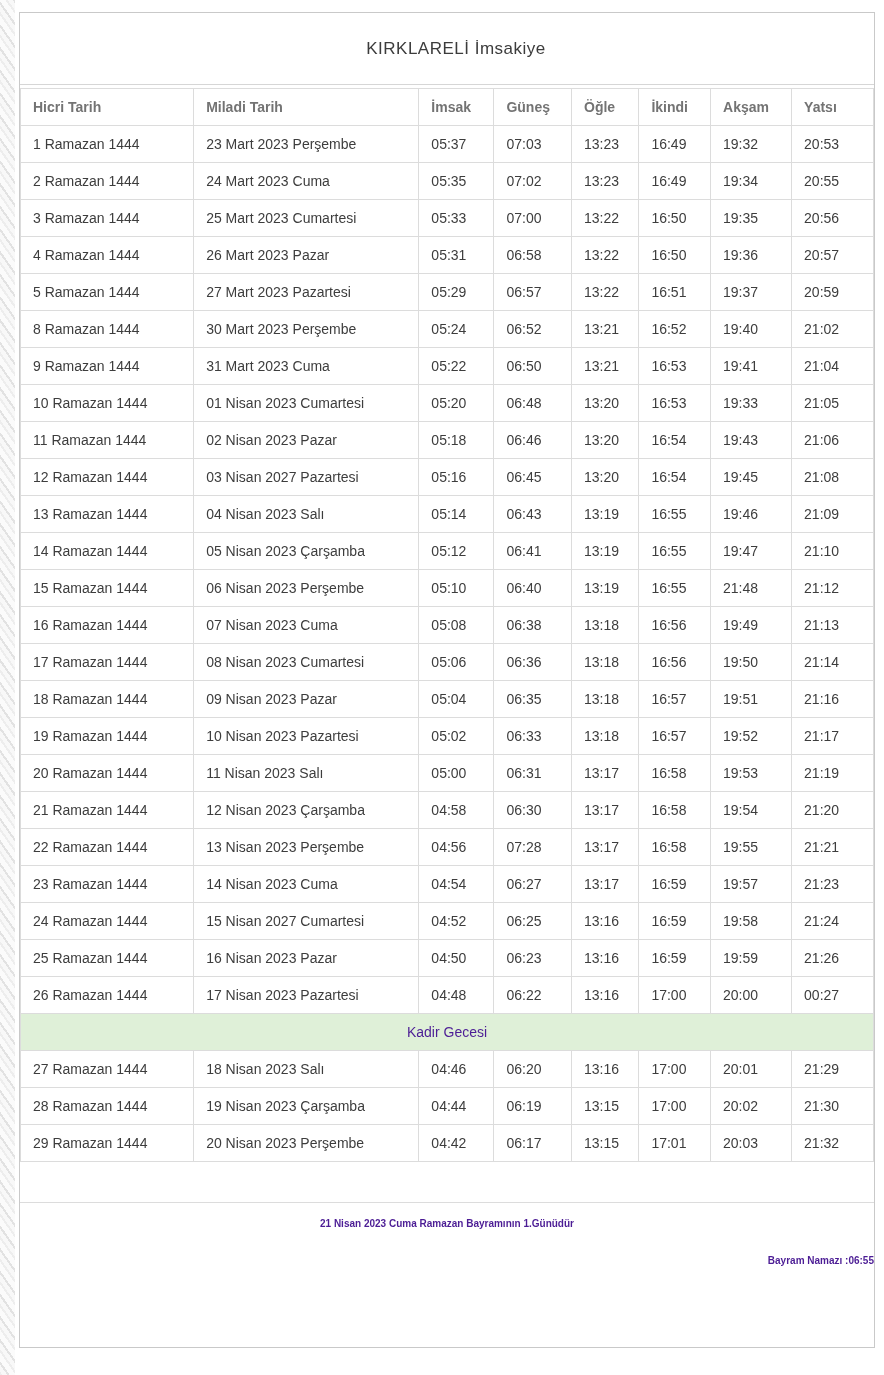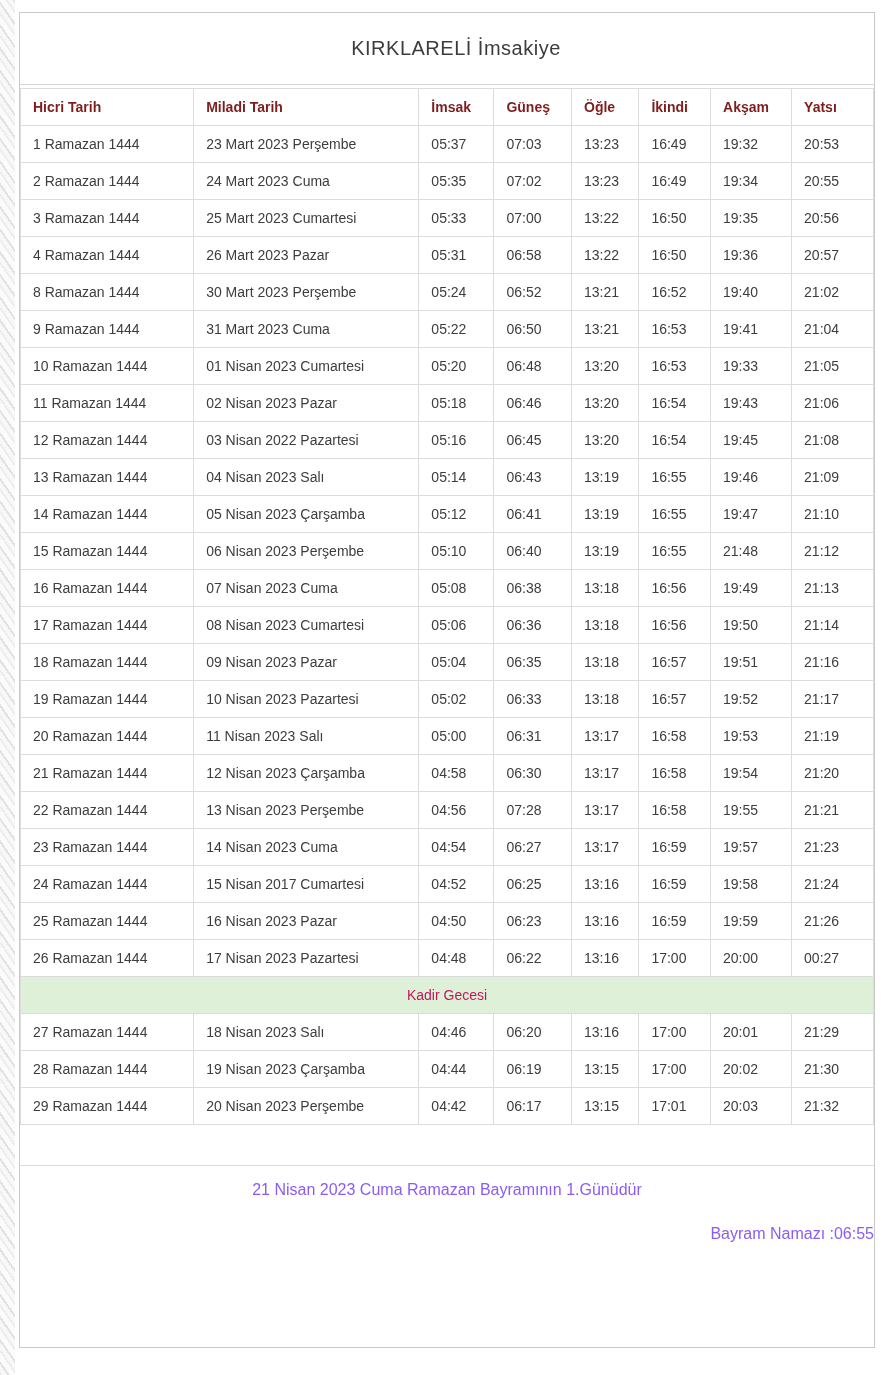--- a/index.html
+++ b/index.html
@@ -21,55 +21,55 @@
     width: 856px; height: 1336px;
     background: #ffffff;
     border: 1px solid #c9c9c9;
   }
   .title-box {
     height: 72px;
     border-bottom: 1px solid #d6d6d6;
     display: flex; align-items: center; justify-content: center;
   }
   .title-box h1 {
-    font-size: 20px; font-weight: 400; color: #3c3c3c; letter-spacing: 0.5px; margin-left: 18px;
+    font-size: 17px; font-weight: 400; color: #3c3c3c; letter-spacing: 0.5px; margin-left: 18px;
   }
   table.prayer-table {
     width: 100%;
     border-collapse: collapse;
     margin-top: 3px;
     border-top: 1px solid #dcdcdc;
     table-layout: fixed;
   }
   table.prayer-table th, table.prayer-table td {
     border: 1px solid #dcdcdc;
     height: 37px;
     padding: 0 4px 0 12px;
     font-size: 14px;
     color: #3d3d3d;
     text-align: left;
     vertical-align: middle;
     white-space: nowrap;
     overflow: hidden;
   }
-  table.prayer-table th { font-weight: 700; color: #7f1d1d; }
+  table.prayer-table th { font-weight: 700; color: #737373; }
   table.prayer-table tr.highlight td {
     background: #dff0d8;
     text-align: center;
     padding-left: 4px;
-    color: #be185d;
+    color: #4c1d95;
   }
   .spacer { height: 40px; }
   .footer-box {
     border-top: 1px solid #dcdcdc;
     padding: 15px 0 14px 0;
     text-align: center;
   }
   .footer-box p {
-    font-size: 16px; font-weight: 400; color: #8b5cf6;
+    font-size: 10px; font-weight: 700; color: #4c1d95;
   }
   .footer-box p + p { margin-top: 26px; text-align: right; }
 </style>
 </head>
 <body>
 
 <div class="left-texture"></div>
 
 <div class="container">
 
@@ -135,20 +135,30 @@
           <td>4 Ramazan 1444</td>
           <td>26 Mart 2023 Pazar</td>
           <td>05:31</td>
           <td>06:58</td>
           <td>13:22</td>
           <td>16:50</td>
           <td>19:36</td>
           <td>20:57</td>
         </tr>
         <tr>
+          <td>5 Ramazan 1444</td>
+          <td>27 Mart 2023 Pazartesi</td>
+          <td>05:29</td>
+          <td>06:57</td>
+          <td>13:22</td>
+          <td>16:51</td>
+          <td>19:37</td>
+          <td>20:59</td>
+        </tr>
+        <tr>
           <td>8 Ramazan 1444</td>
           <td>30 Mart 2023 Perşembe</td>
           <td>05:24</td>
           <td>06:52</td>
           <td>13:21</td>
           <td>16:52</td>
           <td>19:40</td>
           <td>21:02</td>
         </tr>
         <tr>
@@ -176,21 +186,21 @@
           <td>02 Nisan 2023 Pazar</td>
           <td>05:18</td>
           <td>06:46</td>
           <td>13:20</td>
           <td>16:54</td>
           <td>19:43</td>
           <td>21:06</td>
         </tr>
         <tr>
           <td>12 Ramazan 1444</td>
-          <td>03 Nisan 2022 Pazartesi</td>
+          <td>03 Nisan 2027 Pazartesi</td>
           <td>05:16</td>
           <td>06:45</td>
           <td>13:20</td>
           <td>16:54</td>
           <td>19:45</td>
           <td>21:08</td>
         </tr>
         <tr>
           <td>13 Ramazan 1444</td>
           <td>04 Nisan 2023 Salı</td>
@@ -296,21 +306,21 @@
           <td>14 Nisan 2023 Cuma</td>
           <td>04:54</td>
           <td>06:27</td>
           <td>13:17</td>
           <td>16:59</td>
           <td>19:57</td>
           <td>21:23</td>
         </tr>
         <tr>
           <td>24 Ramazan 1444</td>
-          <td>15 Nisan 2017 Cumartesi</td>
+          <td>15 Nisan 2027 Cumartesi</td>
           <td>04:52</td>
           <td>06:25</td>
           <td>13:16</td>
           <td>16:59</td>
           <td>19:58</td>
           <td>21:24</td>
         </tr>
         <tr>
           <td>25 Ramazan 1444</td>
           <td>16 Nisan 2023 Pazar</td>

